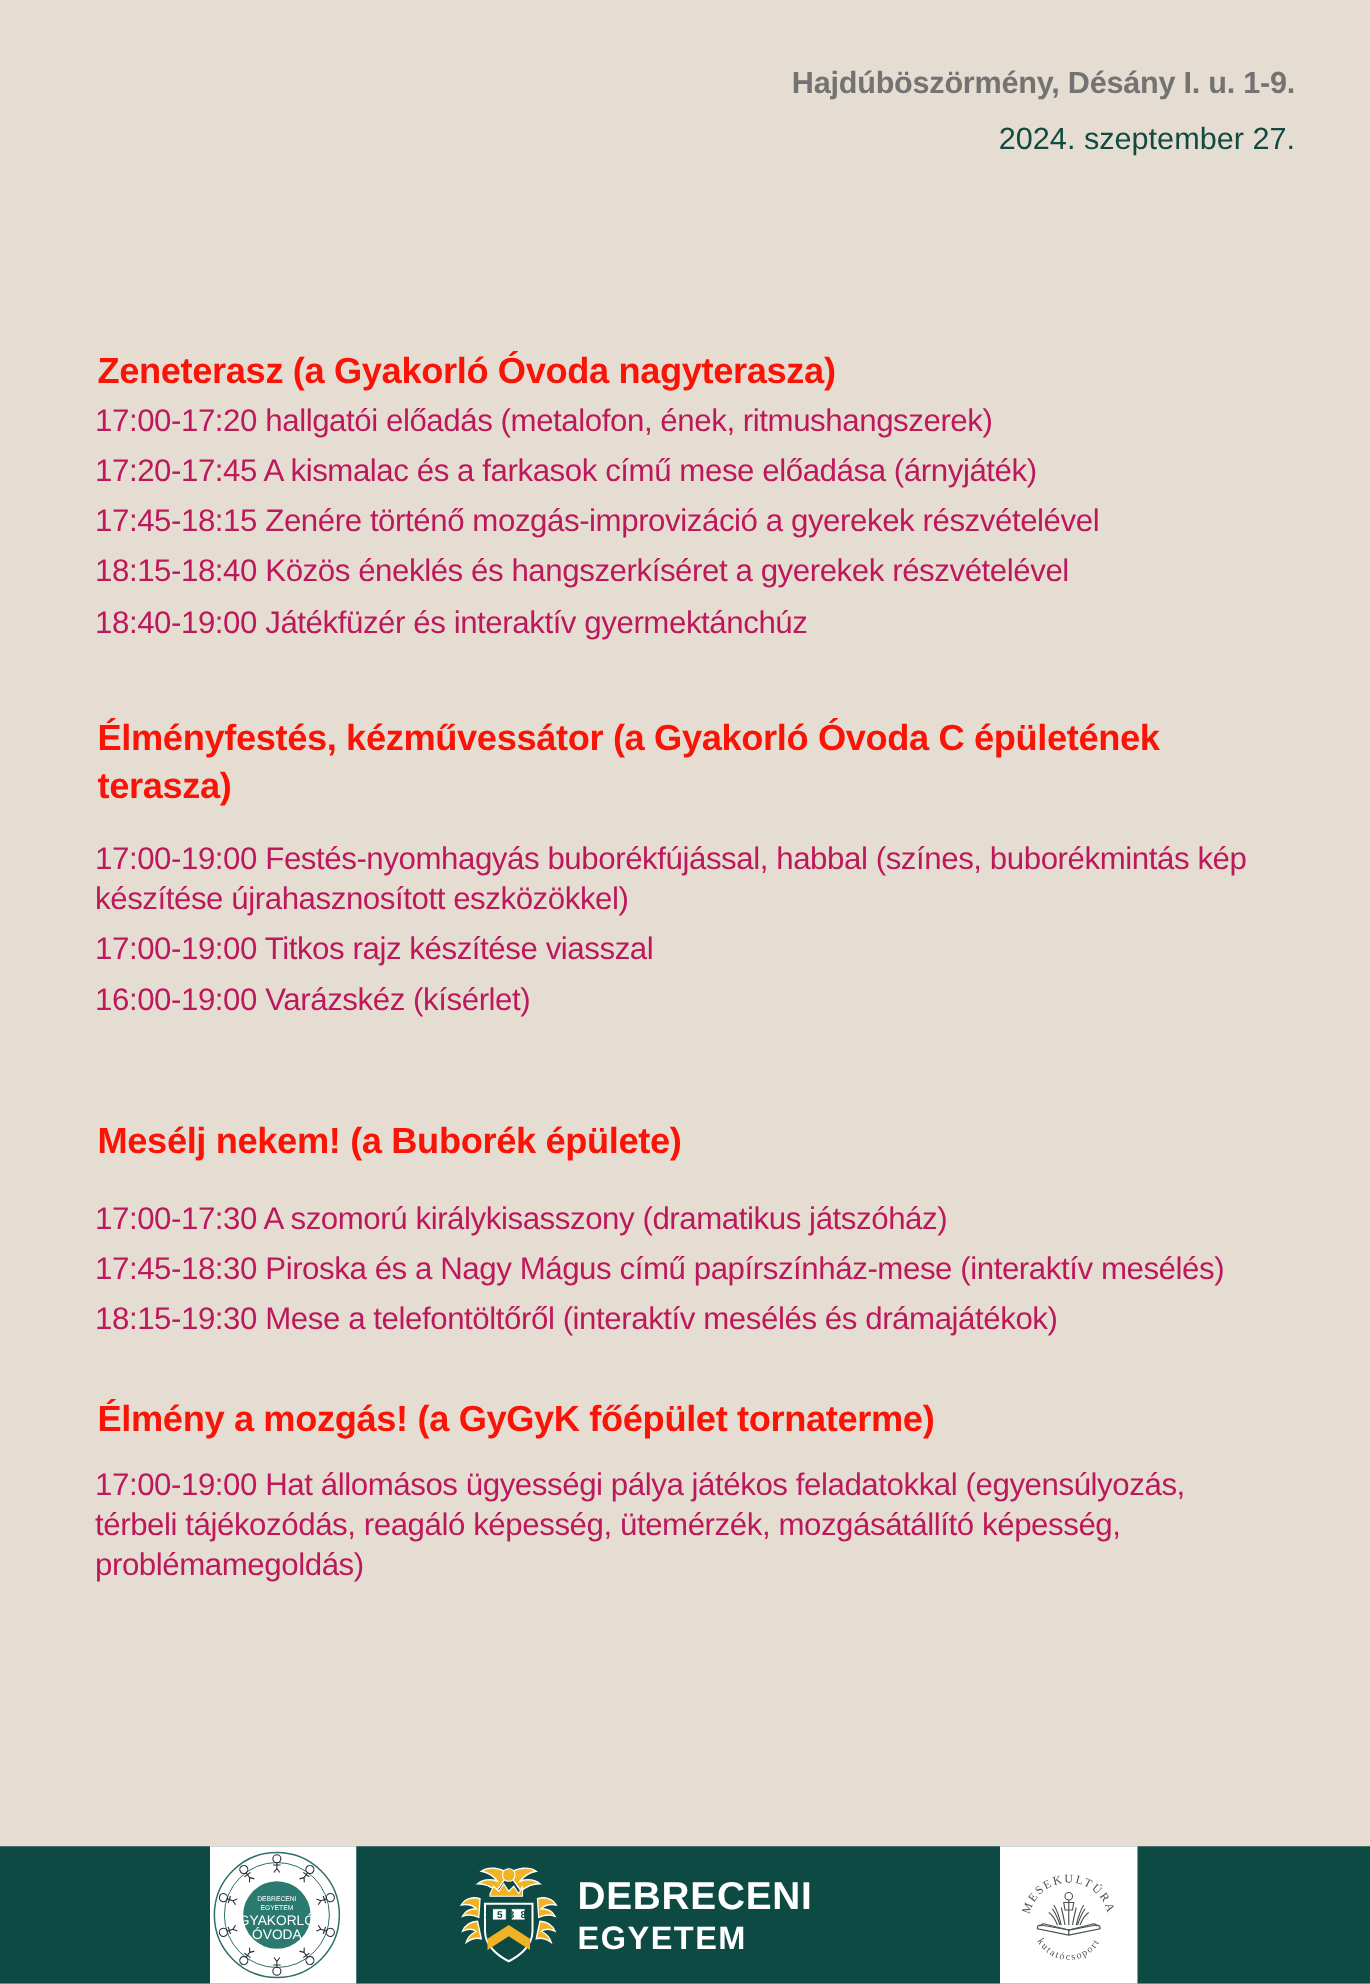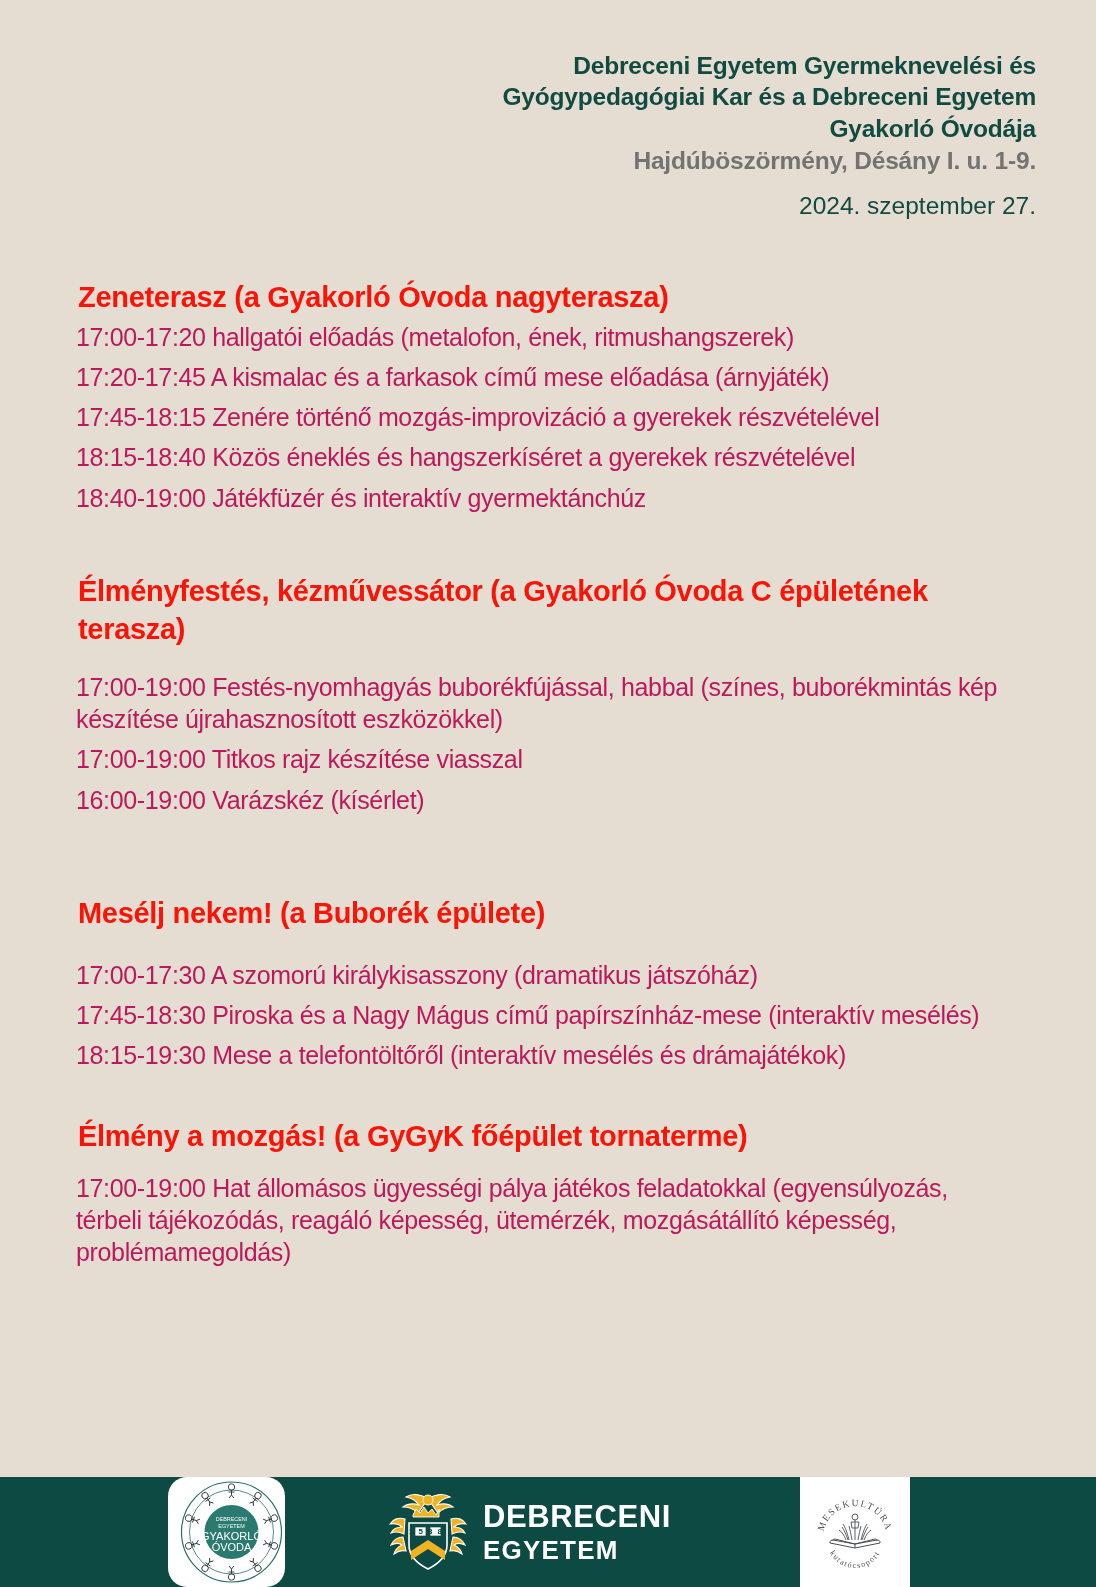--- a/index.html
+++ b/index.html
@@ -165,25 +165,24 @@
   .footer-logo { position: absolute; }
 
   .logo-ovoda {
     left: 168px;
     top: 0;
     width: 117px;
     height: 110px;
     background: #ffffff;
     display: flex;
     align-items: center;
-    justify-content: flex-end;
-    border-radius: 19px;
+    justify-content: flex-start;
   }
   .logo-de {
-    left: 385px;
+    left: 364px;
     top: 12px;
     width: 310px;
     height: 86px;
     display: flex;
     align-items: center;
   }
   .de-wordmark {
     color: #ffffff;
     font-weight: bold;
     line-height: 1.0;
@@ -203,21 +202,20 @@
     justify-content: center;
   }
 </style>
 </head>
 <body>
 
 <div class="header">
 
 
   <div class="header-text">
-    <div class="org">Debreceni Egyetem Gyermeknevelési és Gyógypedagógiai Kar és a Debreceni Egyetem Gyakorló Óvodája</div>
     <div class="addr">Hajdúböszörmény, Désány I. u. 1-9.</div>
     <div class="date">2024. szeptember 27.</div>
   </div>
 </div>
 
 <div class="program">
 
   <div class="section section-1">
     <h2 class="section-title">Zeneterasz (a Gyakorló Óvoda nagyterasza)</h2>
     <ul class="section-items">

